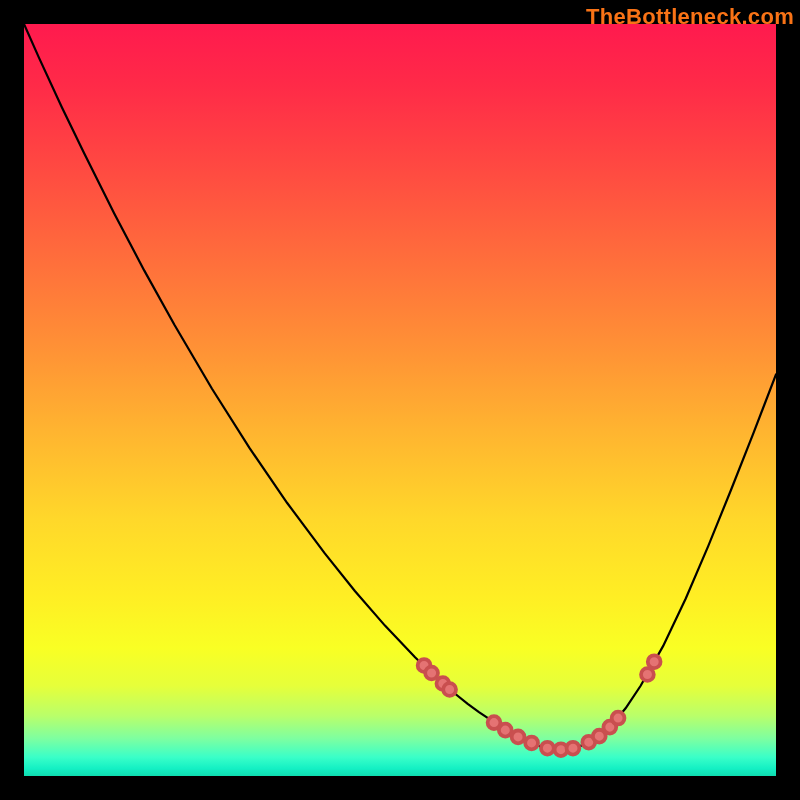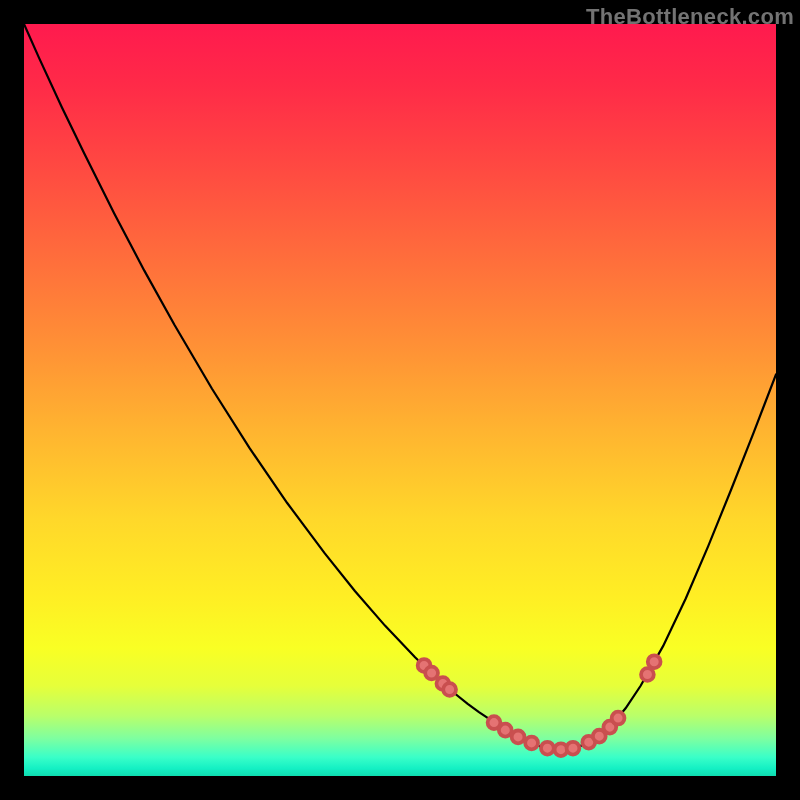--- a/index.html
+++ b/index.html
@@ -11,21 +11,21 @@
     width: 800px;
     height: 800px;
     background: #000;
     position: relative;
     font-family: Arial, Helvetica, sans-serif;
   }
   .watermark {
     position: absolute;
     top: 4px;
     right: 6px;
-    color: #737373;
+    color: #f97316;
     font-size: 22px;
     font-weight: 600;
     letter-spacing: 0.3px;
     z-index: 10;
   }
   .plot-area {
     position: absolute;
     left: 24px;
     top: 24px;
     width: 752px;

